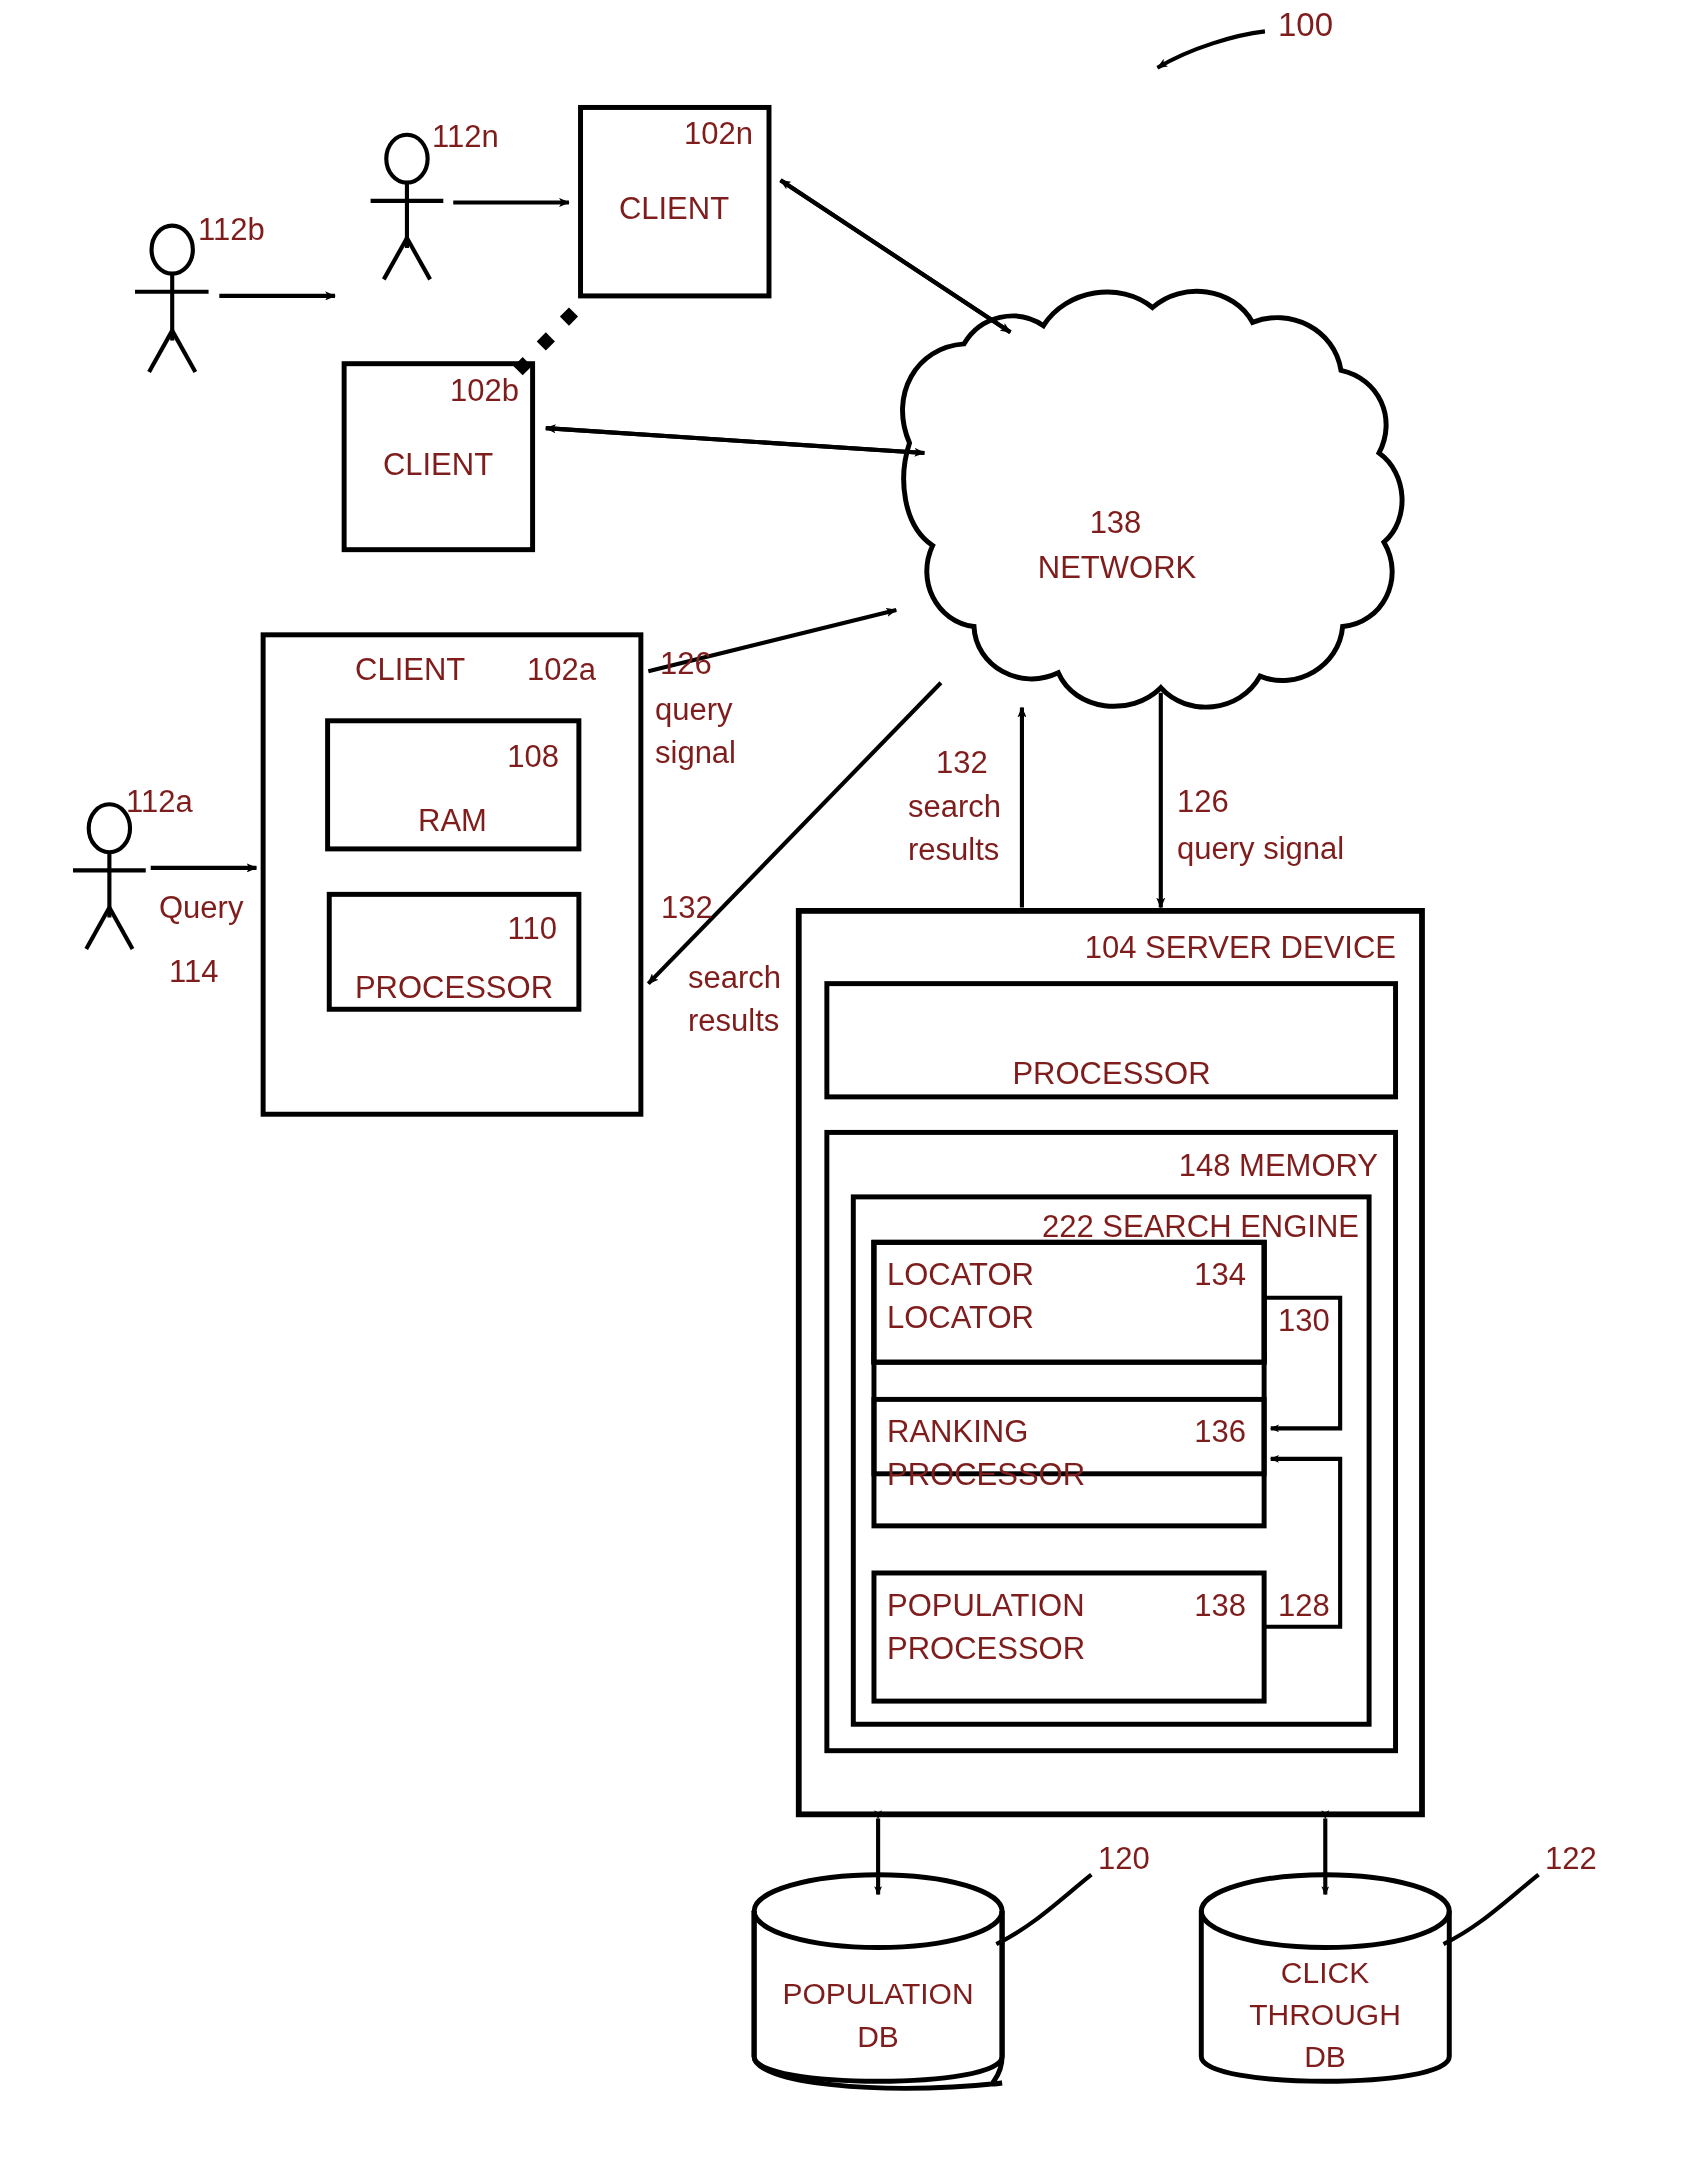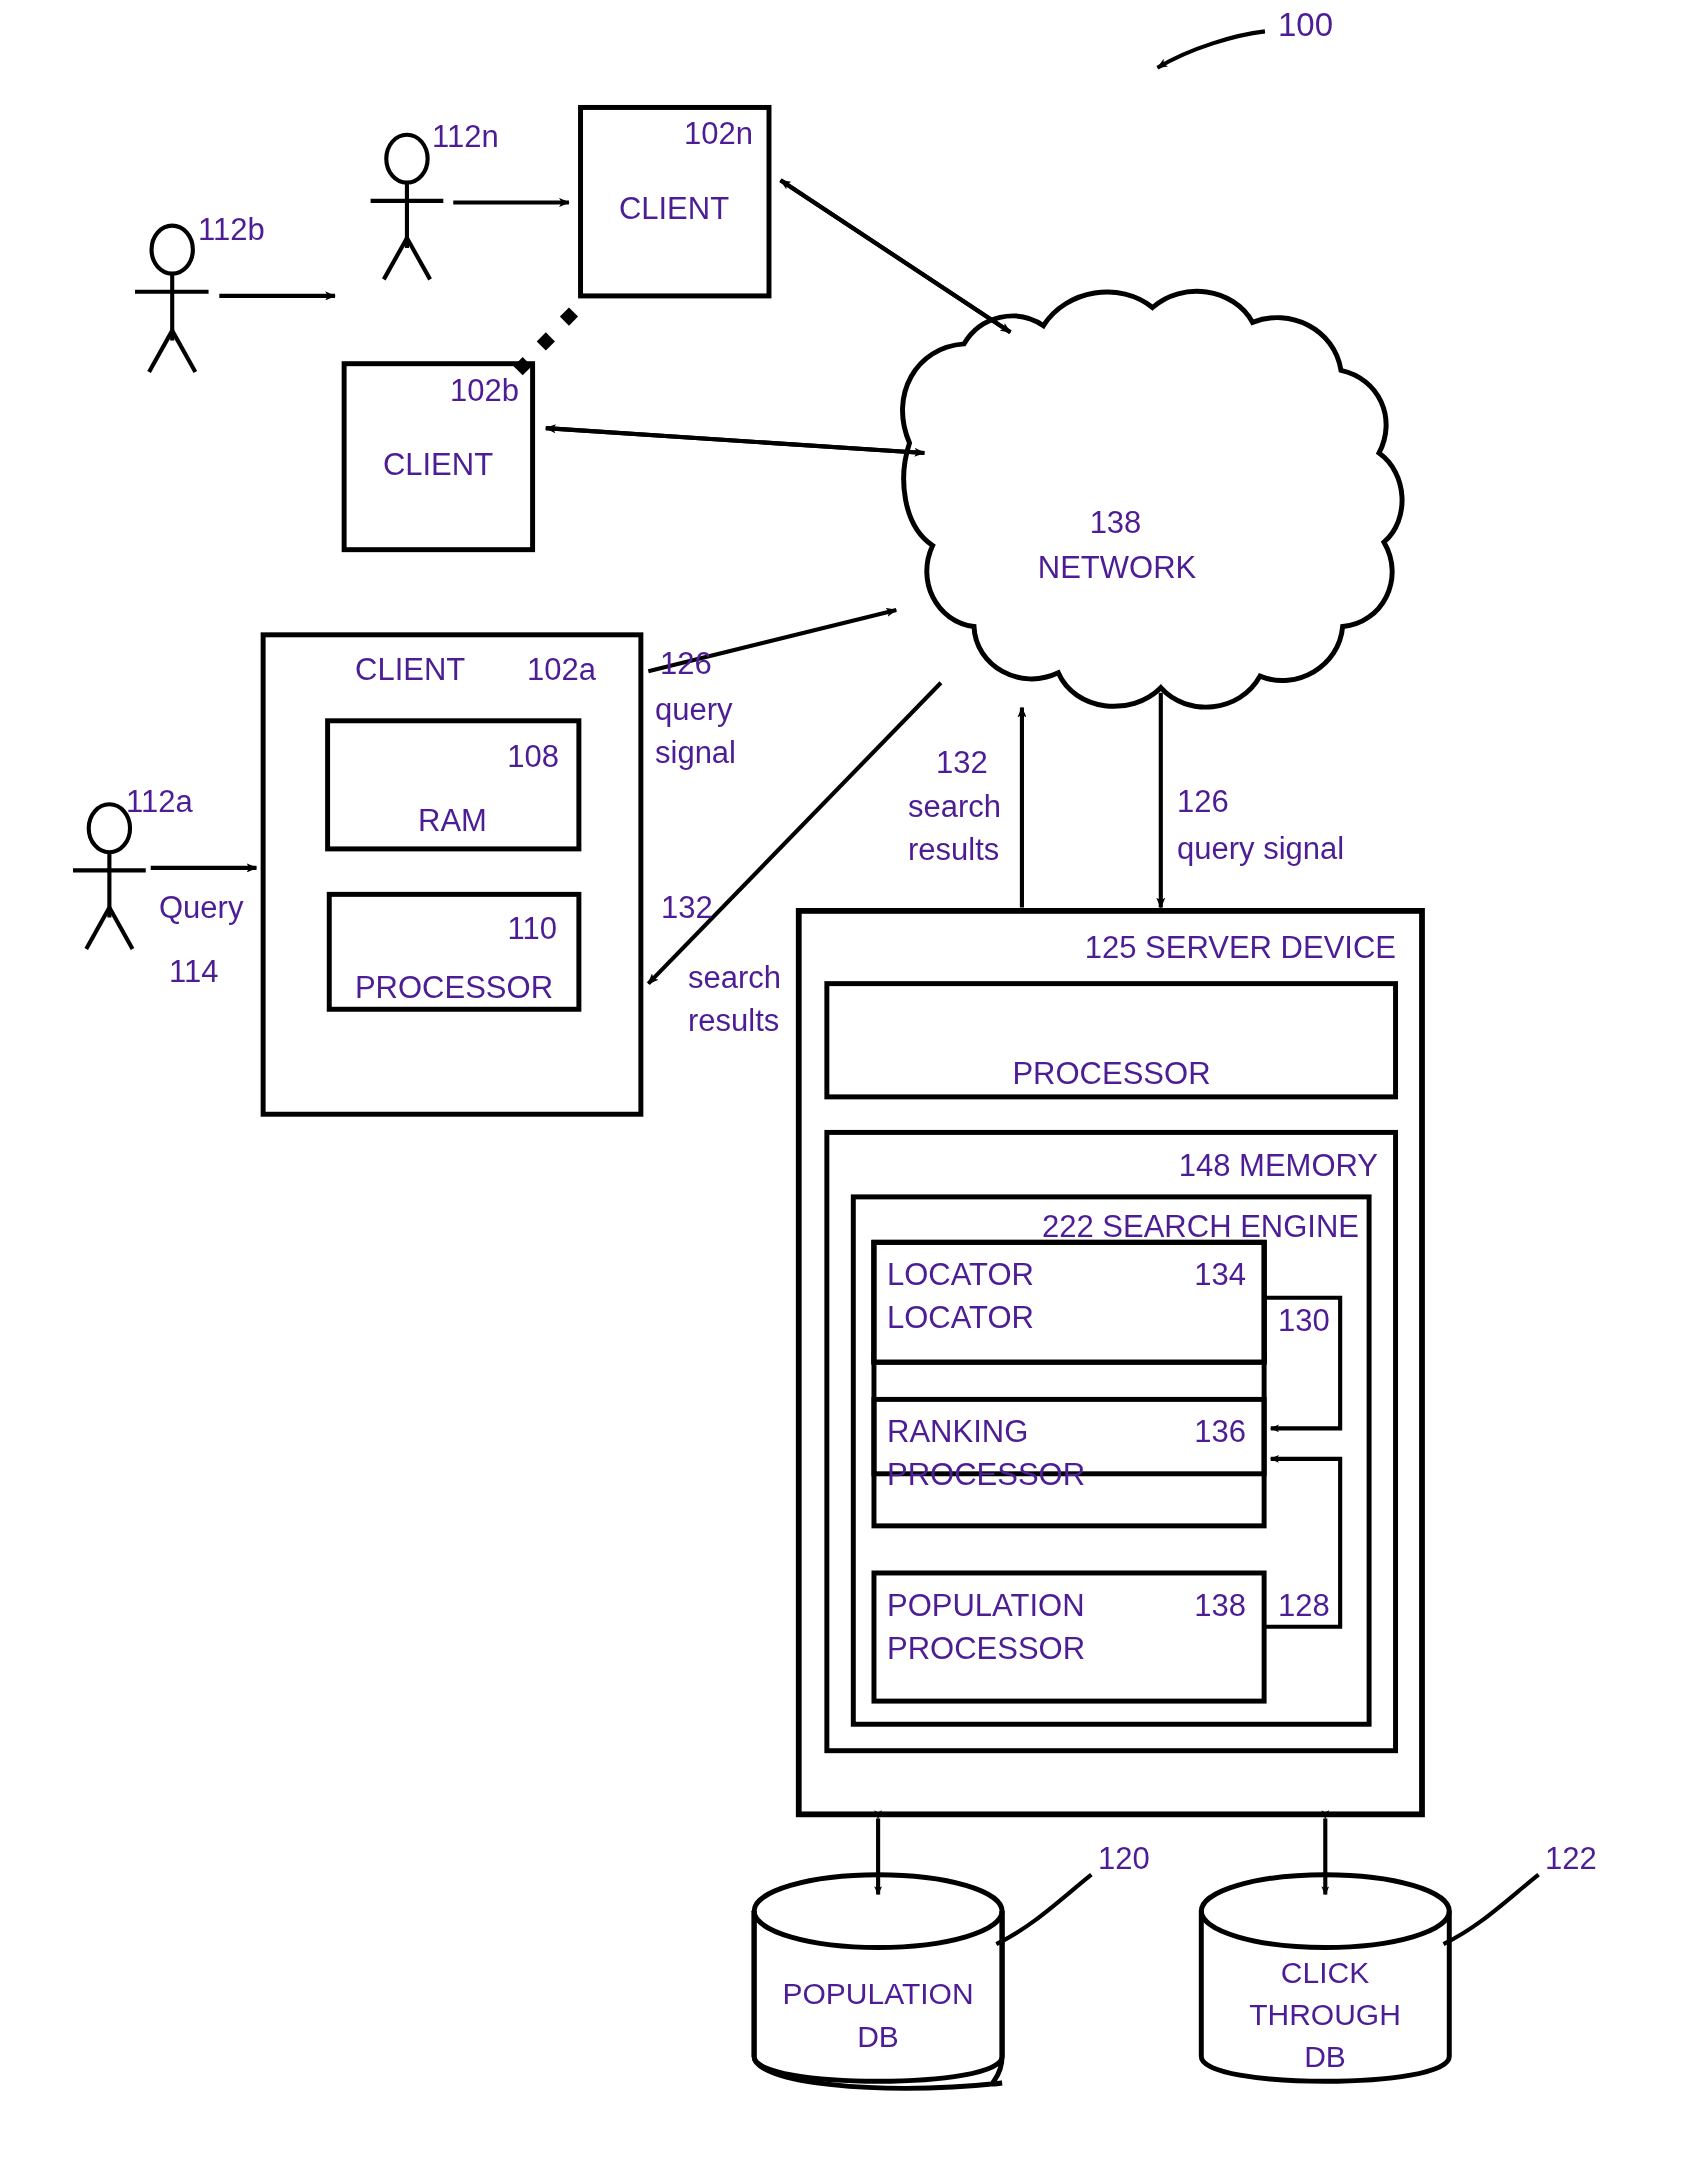--- a/index.html
+++ b/index.html
@@ -1,21 +1,21 @@
 <!DOCTYPE html>
 <html style="font-size:13.2px"><head>
 <meta charset="utf-8">
 <title>Patent Figure</title>
 <style>
   html,body{margin:0;padding:0;background:#ffffff;}
   body{width:1700px;height:2183px;position:relative;overflow:hidden;
        font-family:"Liberation Sans","DejaVu Sans",sans-serif;color:#000;}
   #stage{position:absolute;left:0;top:0;width:1700px;height:2183px;}
   svg#art{position:absolute;left:0;top:0;width:1700px;height:2183px;}
-  .lbl{position:absolute;white-space:pre;color:#4c1d95;line-height:1.12;}
+  .lbl{position:absolute;white-space:pre;color:#7f1d1d;line-height:1.12;}
   .f-36{font-size:30px;}
   .f-38{font-size:31px;}
   .f-40{font-size:33px;}
   .ctr{text-align:center;}
   .rt{text-align:right;}
 </style>
 </head>
 <body>
 
 <div id="stage">
@@ -193,21 +193,21 @@
   <div class="lbl f-38" style="left:688px;top:961px;">search</div>
   <div class="lbl f-38" style="left:688px;top:1004px;">results</div>
 
   <div class="lbl f-38" style="left:936px;top:746px;">132</div>
   <div class="lbl f-38" style="left:908px;top:790px;">search</div>
   <div class="lbl f-38" style="left:908px;top:833px;">results</div>
 
   <div class="lbl f-38" style="left:1177px;top:785px;">126</div>
   <div class="lbl f-38" style="left:1177px;top:832px;">query signal</div>
 
-  <div class="lbl f-38 rt" style="left:827px;top:931px;width:569px;">125 SERVER DEVICE</div>
+  <div class="lbl f-38 rt" style="left:827px;top:931px;width:569px;">104 SERVER DEVICE</div>
 
   <div class="lbl f-38 ctr" style="left:827px;top:1057px;width:569px;">PROCESSOR</div>
 
   <div class="lbl f-38 rt" style="left:827px;top:1149px;width:551px;">148 MEMORY</div>
 
   <div class="lbl f-38 rt" style="left:853px;top:1210px;width:506px;">222 SEARCH ENGINE</div>
 
   <div class="lbl f-38" style="left:887px;top:1258px;">LOCATOR</div>
   <div class="lbl f-38" style="left:887px;top:1301px;">LOCATOR</div>
   <div class="lbl f-38 rt" style="left:874px;top:1258px;width:372px;">134</div>

